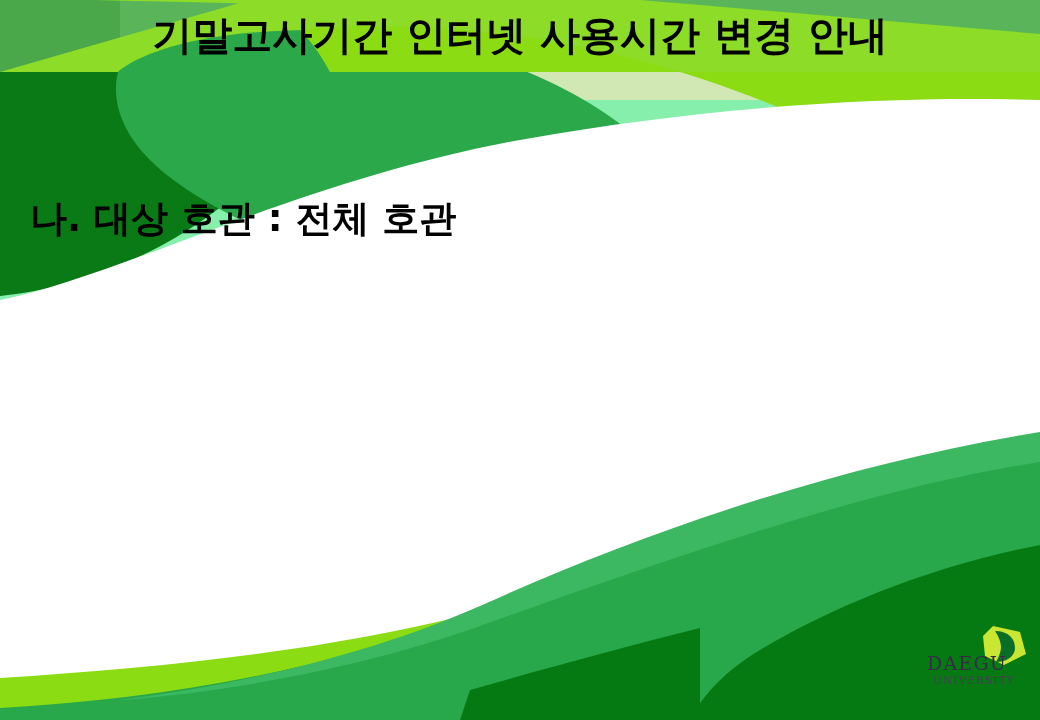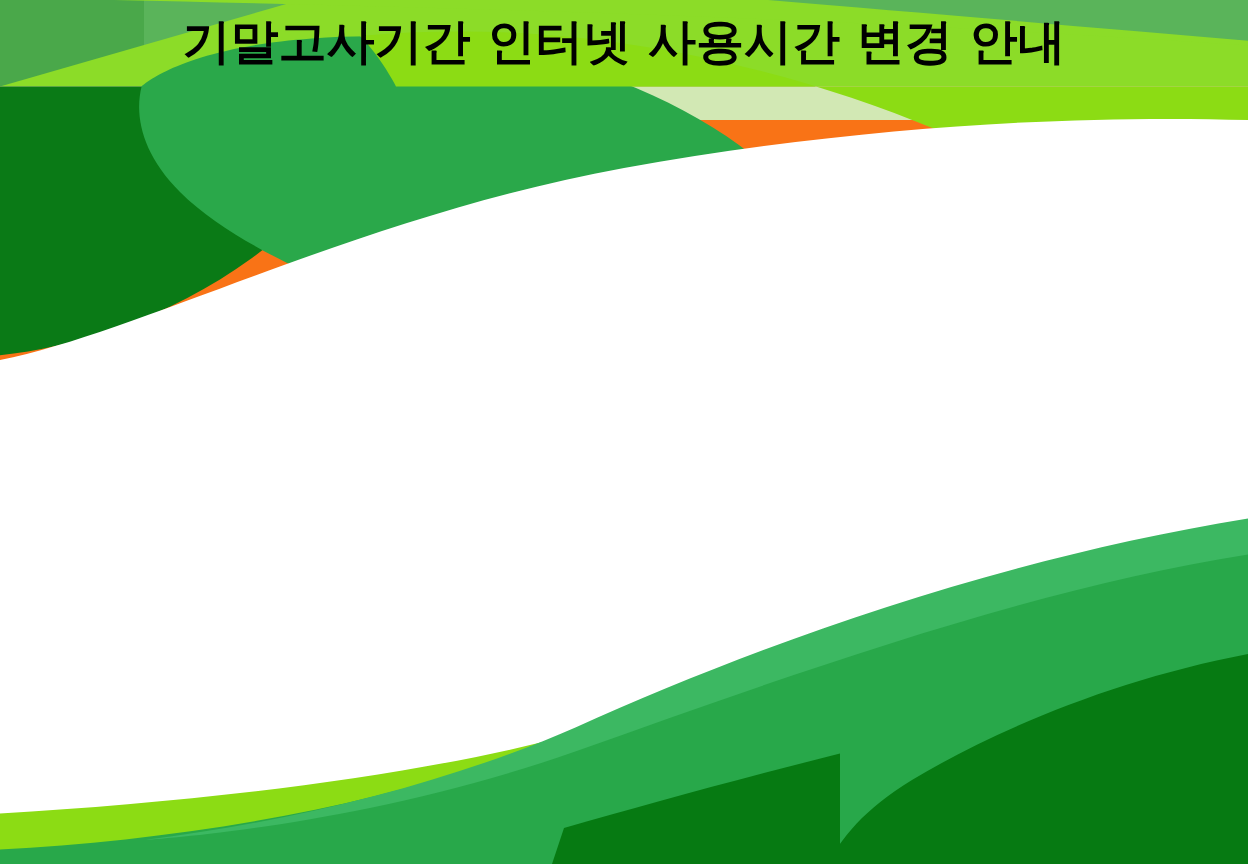--- a/index.html
+++ b/index.html
@@ -6,21 +6,21 @@
   html, body {
     margin: 0;
     padding: 0;
     background: #ffffff;
   }
   #slide {
     position: relative;
     width: 1040px;
     height: 720px;
     overflow: hidden;
-    background: #f97316;
+    background: #86efac;
     font-family: "DejaVu Sans", "Liberation Sans", sans-serif;
   }
 
   
   #bg {
     position: absolute;
     left: 0;
     top: 0;
     width: 1040px;
     height: 720px;
@@ -119,16 +119,29 @@
 
     <path d="M1040,432 C830,466 630,538 480,606 C380,650 250,684 120,700
              C120,700 300,690 480,626 C660,562 860,490 1040,462 Z" fill="#3CB862"></path>
   </svg>
 
   <div class="title-wrap">
     <div class="title-text">기말고사기간 인터넷 사용시간 변경 안내</div>
   </div>
 
   <div class="body-block">
+    <div class="body-line">나. 대상 호관 : 전체 호관</div>
   </div>
 
+  <div class="logo">
+    <svg viewBox="0 0 105 68" width="105" height="68">
+
+      <g>
+        <path d="M68,4 L95,10 L101,32 L79,43 L60,34 L58,14 Z" fill="#C8E632"></path>
+        <path d="M70,9 C84,9 90,17 90,26 C90,34 82,40 71,40 C71,40 76,32 76,25 C76,17 70,9 70,9 Z" fill="#0A6E28"></path>
+      </g>
+
+      <text x="2" y="48" font-family="'DejaVu Serif','Liberation Serif',serif" font-size="19" letter-spacing="1.2" fill="#3A2A4A">DAEGU</text>
+      <text x="8" y="62" font-family="'DejaVu Serif','Liberation Serif',serif" font-size="10.5" letter-spacing="1.1" fill="#4A3A58">UNIVERSITY</text>
+    </svg>
+  </div>
 
 </div>
 
 </body></html>

